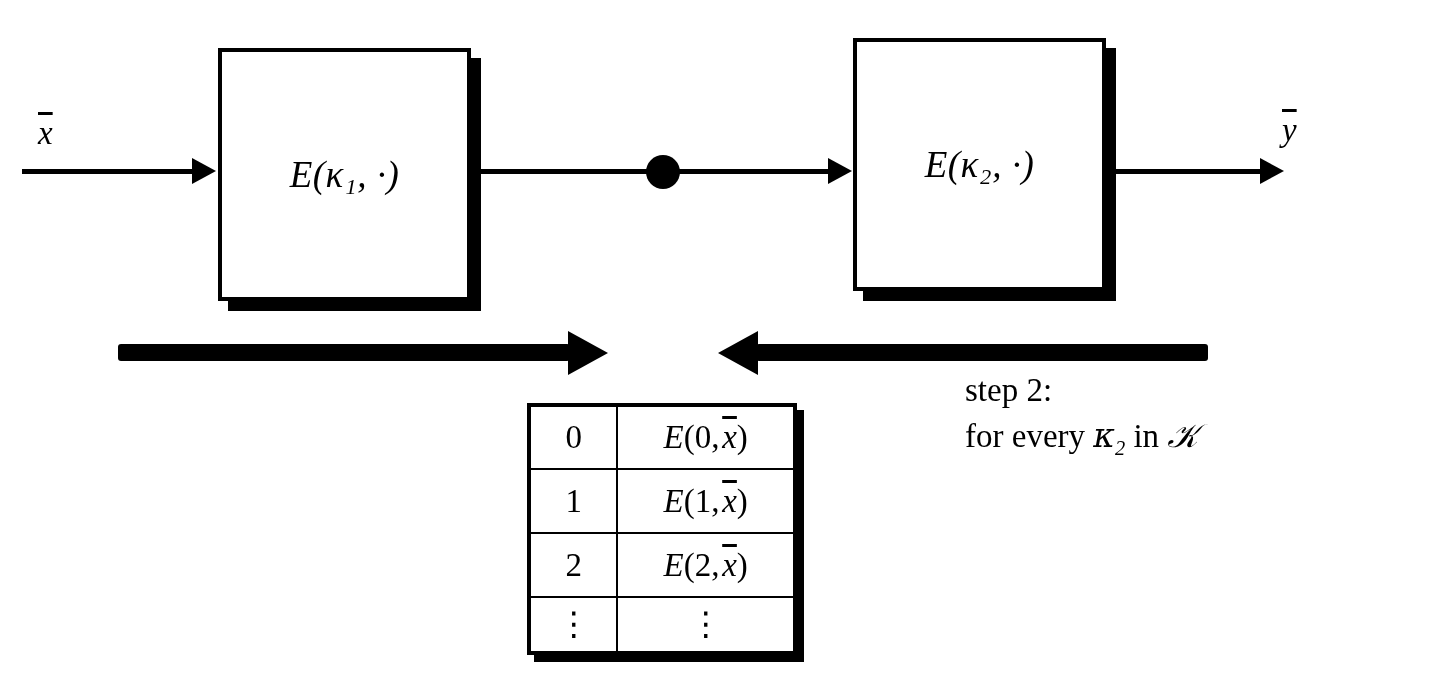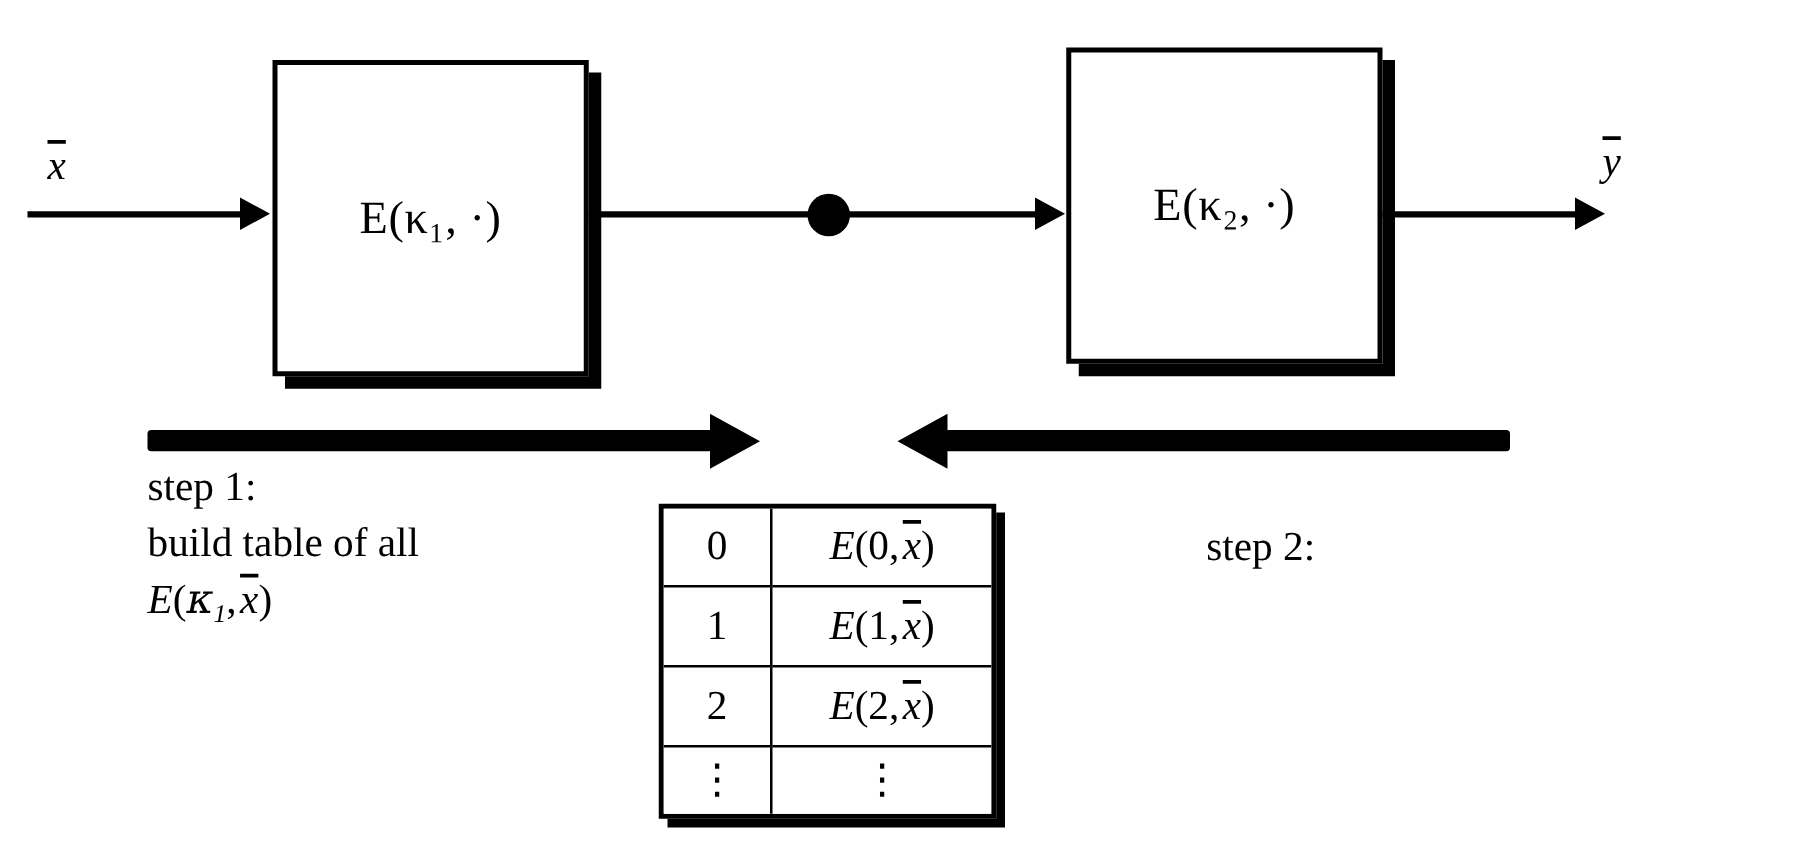--- a/index.html
+++ b/index.html
@@ -24,20 +24,21 @@
     position: absolute;
     background: #ffffff;
     border: 4px solid #000000;
     box-sizing: border-box;
     box-shadow: 10px 10px 0 0 #000000;
     display: flex;
     align-items: center;
     justify-content: center;
   }
   .proc-label {
+    font-style: italic;
     font-size: 37px;
     white-space: nowrap;
     letter-spacing: 0.5px;
     text-align: center;
   }
 
   
   .wire {
     position: absolute;
     height: 5px;
@@ -174,30 +175,26 @@
   <div class="io-label" style="left:1282px; top:112px;">
     <span class="math ovl">y</span>
   </div>
 
   <div class="thick-bar" style="left:118px; top:344px; width:452px;"></div>
   <div class="thick-head-right" style="left:568px; top:331px;"></div>
 
   <div class="thick-head-left" style="left:718px; top:331px;"></div>
   <div class="thick-bar" style="left:756px; top:344px; width:452px;"></div>
 
-  <div class="step-block" style="left:118px; top:368px;">
-    <span class="step-line">step 1:</span>
-    <span class="step-line">build table of all</span>
+
+  <div class="step-block" style="left:965px; top:368px;">
+    <span class="step-line">step 2:</span>
     <span class="step-line">
-      <span class="math">E</span>(<span class="math">𝜅</span><sub>1</sub>, <span class="math ovl">x</span>)
+      for every <span class="math">𝜅</span><sub>2</sub> in <span class="cal">𝒦</span>
     </span>
-  </div>
-
-  <div class="step-block" style="left:965px; top:368px;margin-top:48px;">
-    <span class="step-line">step 2:</span>
   </div>
 
   <div class="lut-shadow" style="left:534px; top:410px; width:270px; height:252px;"></div>
   <div class="lut" style="left:527px; top:403px; width:270px; height:252px;">
     <table>
       <tbody>
           <tr>
         <td class="key-col">0</td>
         <td class="val-col">
           <span class="math">E</span>(0, <span class="math ovl">x</span>)

